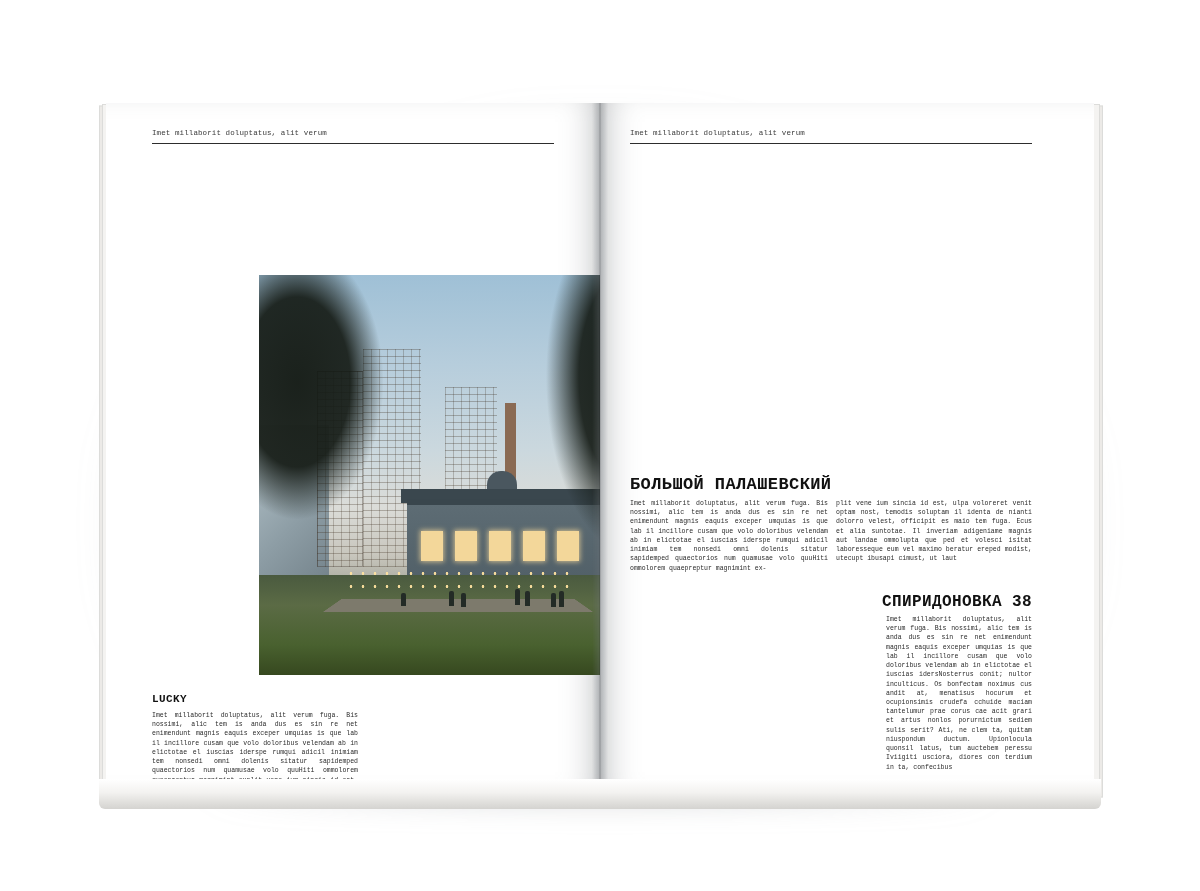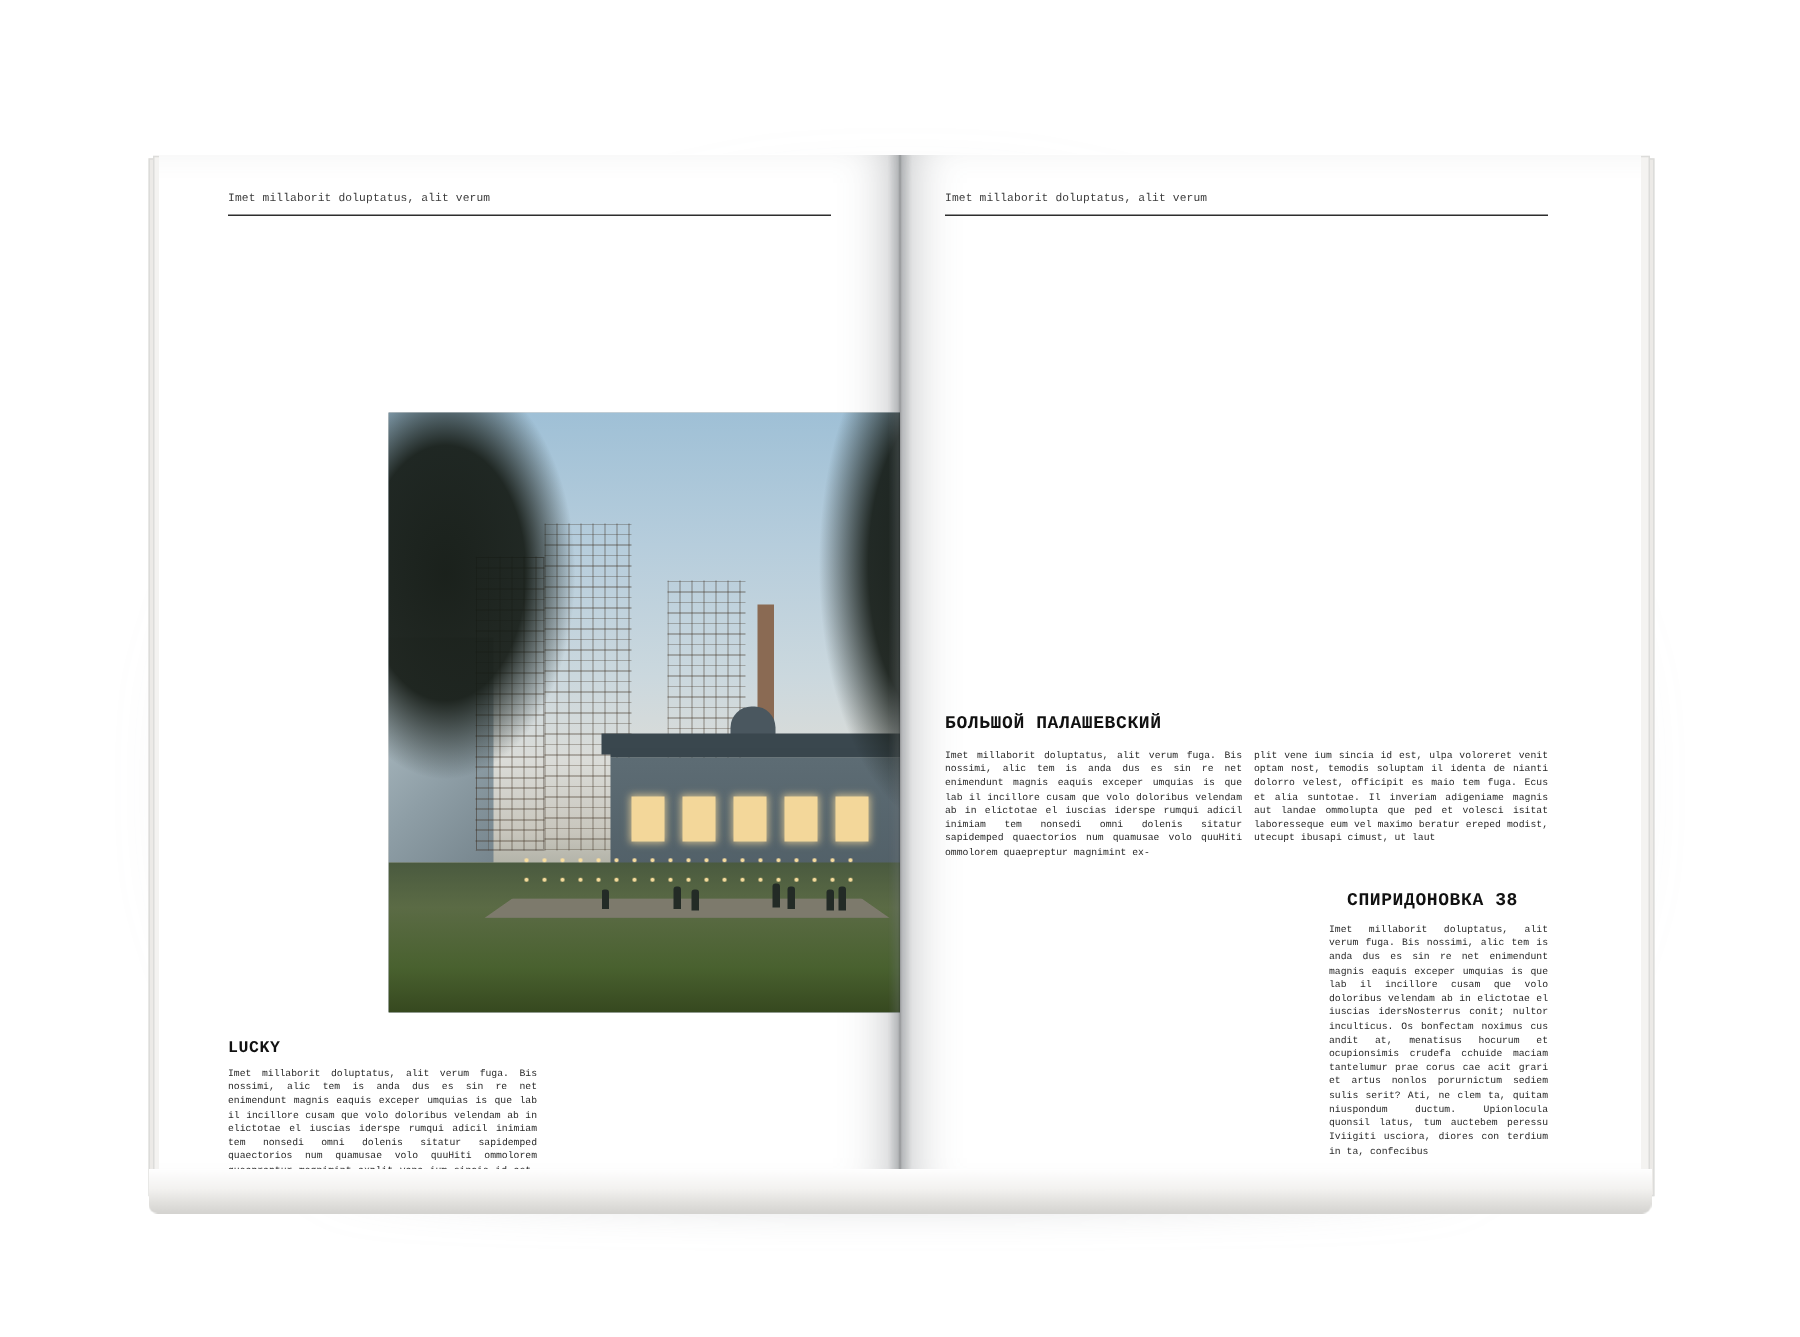--- a/index.html
+++ b/index.html
@@ -268,27 +268,27 @@
 
     </div>
   </div>
 
   <div class="page" id="page-right">
     <div class="page-inner">
 
       <div class="running-head" style="left:30px; top:26px;">Imet millaborit doluptatus, alit verum</div>
       <div class="head-rule" style="left:30px; top:40px; width:402px;"></div>
 
-      <div class="headline" style="left:30px; top:372px; font-size:12px;text-align:center;">БОЛЬШОЙ ПАЛАШЕВСКИЙ</div>
+      <div class="headline" style="left:30px; top:372px; font-size:17px;text-align:center;">БОЛЬШОЙ ПАЛАШЕВСКИЙ</div>
 
       <div class="bodycopy" style="left:30px; top:396px; width:198px;">Imet millaborit doluptatus, alit verum fuga. Bis nossimi, alic tem is anda dus es sin re net enimendunt magnis eaquis exceper umquias is que lab il incillore cusam que volo doloribus velendam ab in elictotae el iuscias iderspe rumqui adicil inimiam tem nonsedi omni dolenis sitatur sapidemped quaectorios num quamusae volo quuHiti ommolorem quaepreptur magnimint ex-</div>
 
       <div class="bodycopy" style="left:236px; top:396px; width:196px;">plit vene ium sincia id est, ulpa voloreret venit optam nost, temodis soluptam il identa de nianti dolorro velest, officipit es maio tem fuga. Ecus et alia suntotae. Il inveriam adigeniame magnis aut landae ommolupta que ped et volesci isitat laboresseque eum vel maximo beratur ereped modist, utecupt ibusapi cimust, ut laut</div>
 
-      <div class="headline" style="left:298px; top:490px; font-size:12px;text-align:center;">СПИРИДОНОВКА 38</div>
+      <div class="headline" style="left:282px; top:490px; font-size:16px;text-align:center;">СПИРИДОНОВКА 38</div>
 
       <div class="bodycopy" style="left:286px; top:512px; width:146px;">Imet millaborit doluptatus, alit verum fuga. Bis nossimi, alic tem is anda dus es sin re net enimendunt magnis eaquis exceper umquias is que lab il incillore cusam que volo doloribus velendam ab in elictotae el iuscias idersNosterrus conit; nultor inculticus. Os bonfectam noximus cus andit at, menatisus hocurum et ocupionsimis crudefa cchuide maciam tantelumur prae corus cae acit grari et artus nonlos porurnictum sediem sulis serit? Ati, ne clem ta, quitam niuspondum ductum. Upionlocula quonsil latus, tum auctebem peressu Iviigiti usciora, diores con terdium in ta, confecibus</div>
 
     </div>
   </div>
 
   <div id="spine"></div>
   <div id="bottom-curl"></div>
 
 </div>

